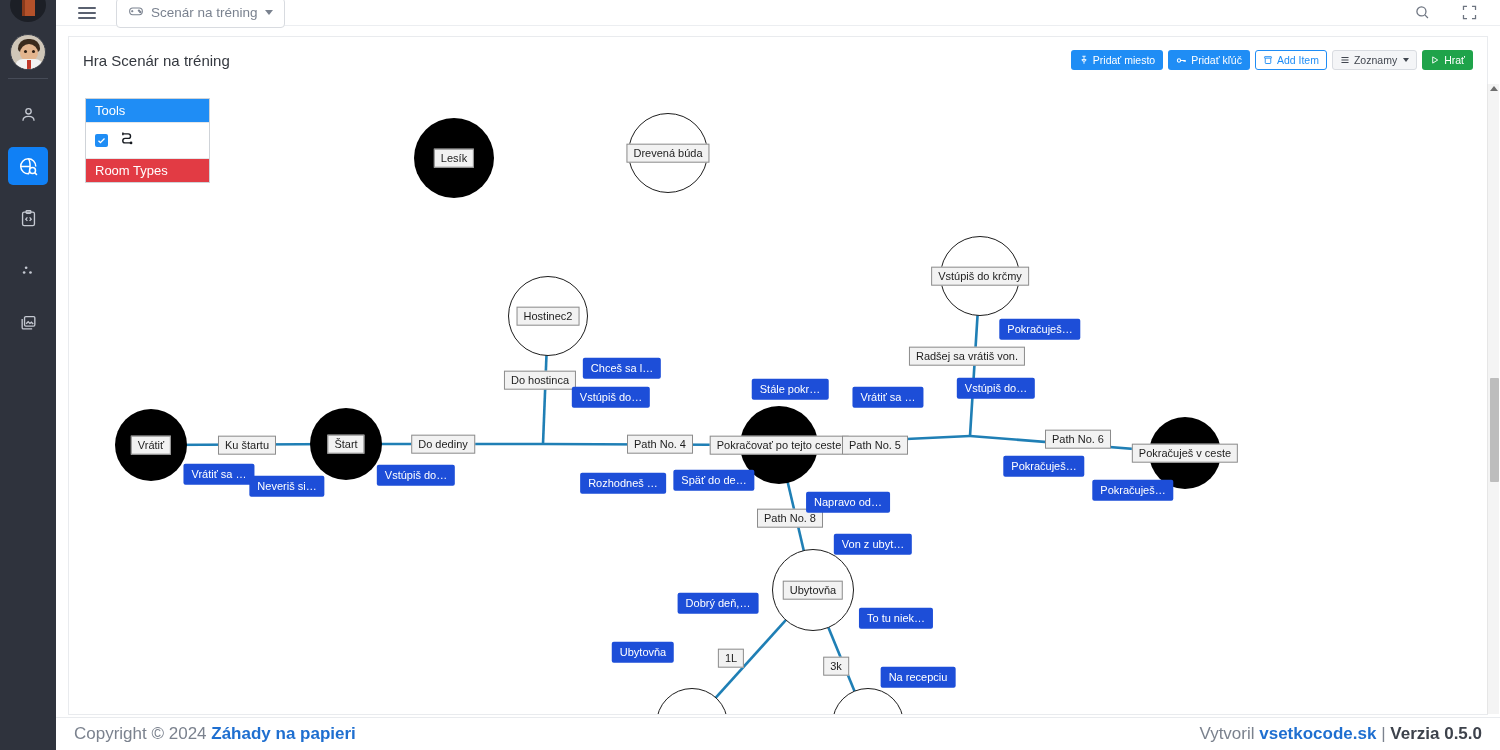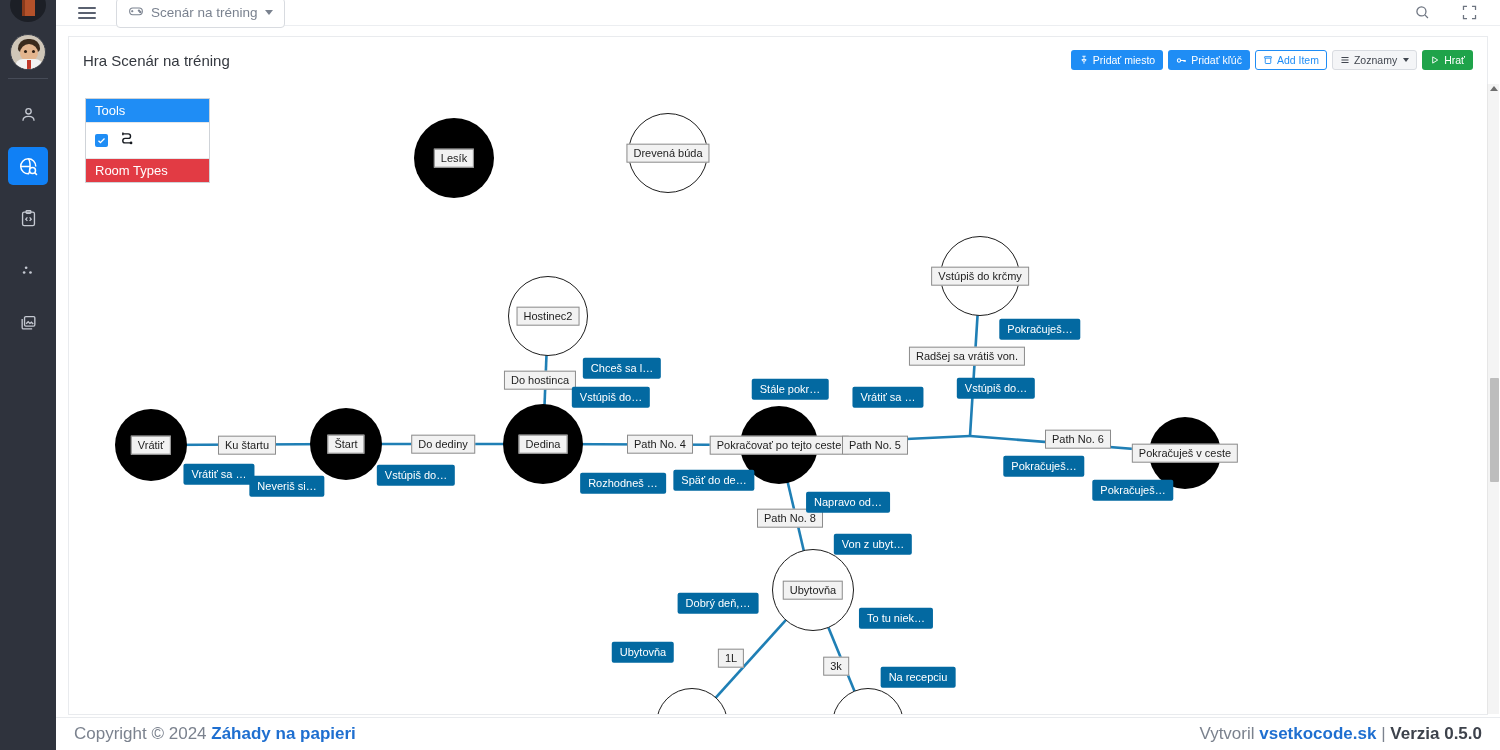--- a/index.html
+++ b/index.html
@@ -143,21 +143,21 @@
   
   .edge-label {
     position: absolute; transform: translate(-50%, -50%);
     background: #f2f2f2; border: 1.2px solid #8c8c8c;
     font-size: 11px; color: #1d1d1d; padding: 2px 6px;
     white-space: nowrap; line-height: 1.15;
   }
   
   .chip {
     position: absolute; transform: translate(-50%, -50%);
-    background: #0369a1; color: #ffffff;
+    background: #1d4ed8; color: #ffffff;
     font-size: 11px; padding: 4px 8px; border-radius: 2px;
     white-space: nowrap; line-height: 1.15;
   }
 
   
   .tools-panel {
     position: absolute; left: 16px; top: 15px; width: 125px;
     border: 1px solid #cfd3d8; background: #ffffff;
     font-size: 13px; z-index: 30;
   }
@@ -404,23 +404,20 @@
           <span class="node-label">Hostinec2</span>
         </div>
         <div class="node hollow" style="left: 871px; top: 153px; width: 80px; height: 80px;">
           <span class="node-label">Vstúpiš do krčmy</span>
         </div>
         <div class="node filled" style="left: 241px; top: 325px; width: 72px; height: 72px;">
           <span class="node-label">Štart</span>
         </div>
         <div class="node filled" style="left: 46px; top: 326px; width: 72px; height: 72px;">
           <span class="node-label">Vrátiť</span>
-        </div>
-        <div class="node filled" style="left: 434px; top: 321px; width: 80px; height: 80px;">
-          <span class="node-label">Dedina</span>
         </div>
         <div class="node filled" style="left: 671px; top: 323px; width: 78px; height: 78px;">
           <span class="node-label">Pokračovať po tejto ceste</span>
         </div>
         <div class="node filled" style="left: 1080px; top: 334px; width: 72px; height: 72px;">
           <span class="node-label">Pokračuješ v ceste</span>
         </div>
         <div class="node hollow" style="left: 703px; top: 466px; width: 82px; height: 82px;">
           <span class="node-label">Ubytovňa</span>
         </div>

